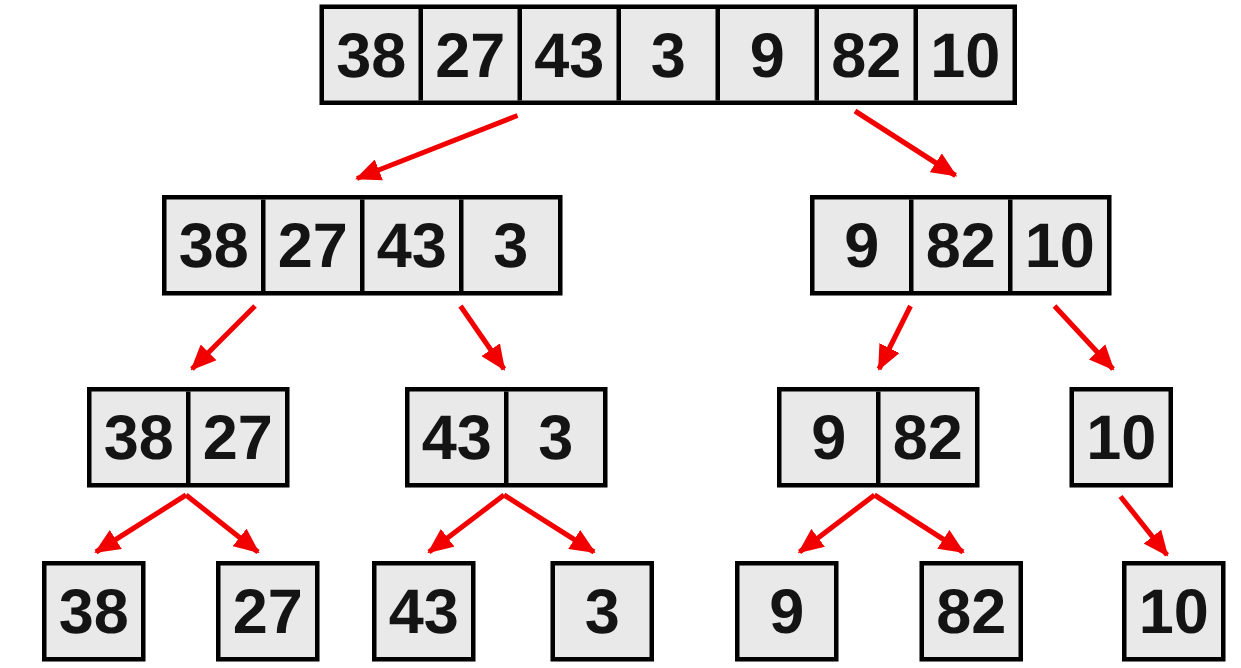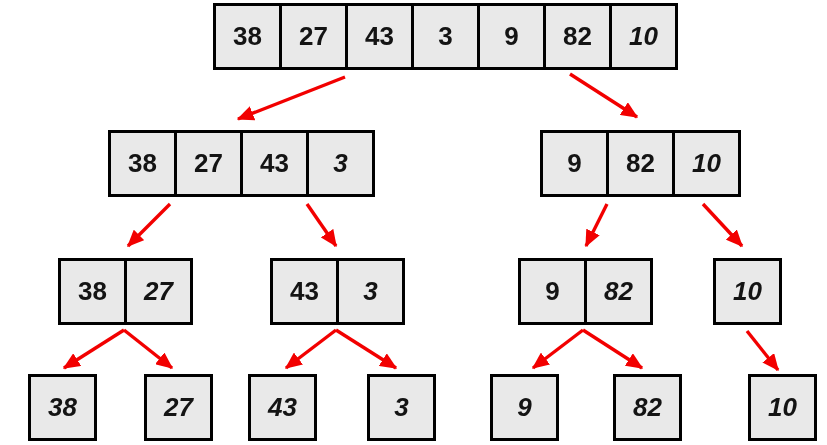--- a/index.html
+++ b/index.html
@@ -20,26 +20,26 @@
   }
   .node{
     position:absolute;
     display:flex;
     border:3px solid var(--cell-border);
     background:var(--cell-fill);
   }
   .cell{
     width:63px;height:61px;
     display:flex;align-items:center;justify-content:center;
-    font-weight:bold;font-size:26px;
+    font-weight:bold;font-size:42px;
     color:var(--text);
     border-right:3px solid var(--cell-border);
     user-select:none;
   }
-  .cell:last-child{border-right:none;font-style:italic;}
+  .cell:last-child{border-right:none;}
   svg.arrows{
     position:absolute;left:0;top:0;width:827px;height:445px;
     pointer-events:none;
   }
   svg.arrows line{
     stroke:var(--arrow);
     stroke-width:3.4;
   }
   svg.arrows .ah{fill:var(--arrow);}
 </style>

